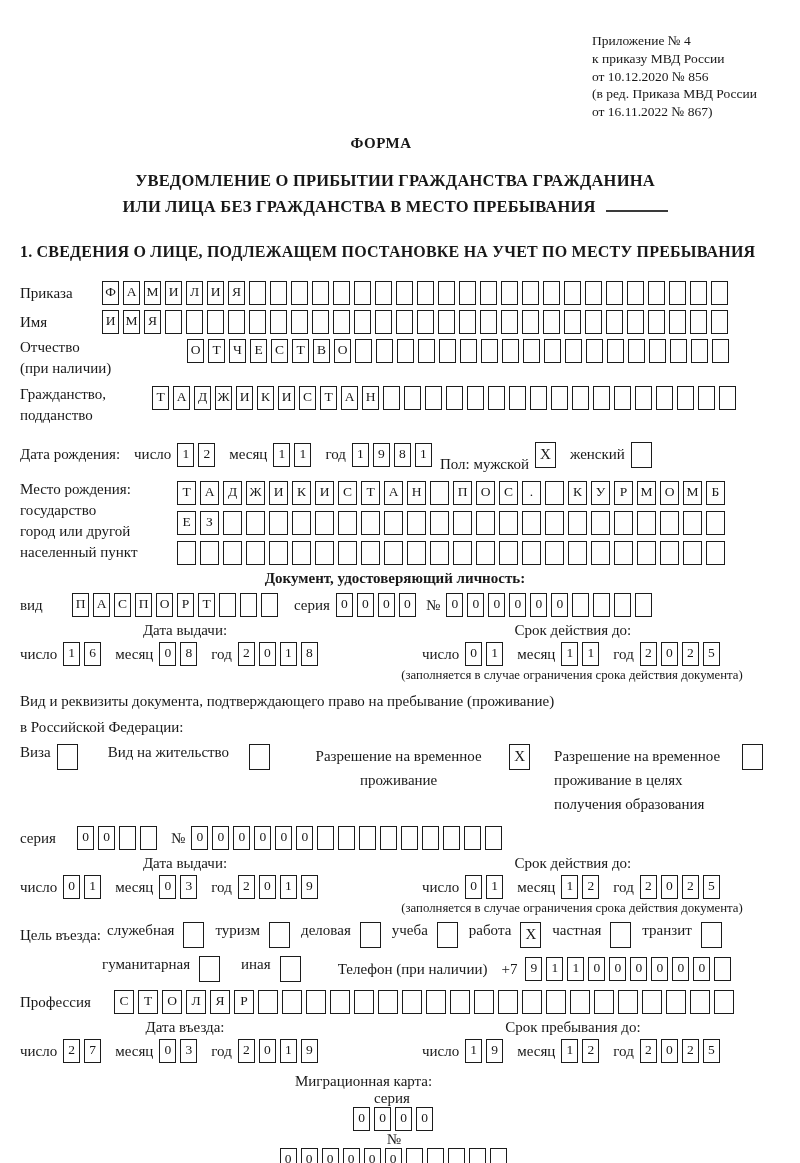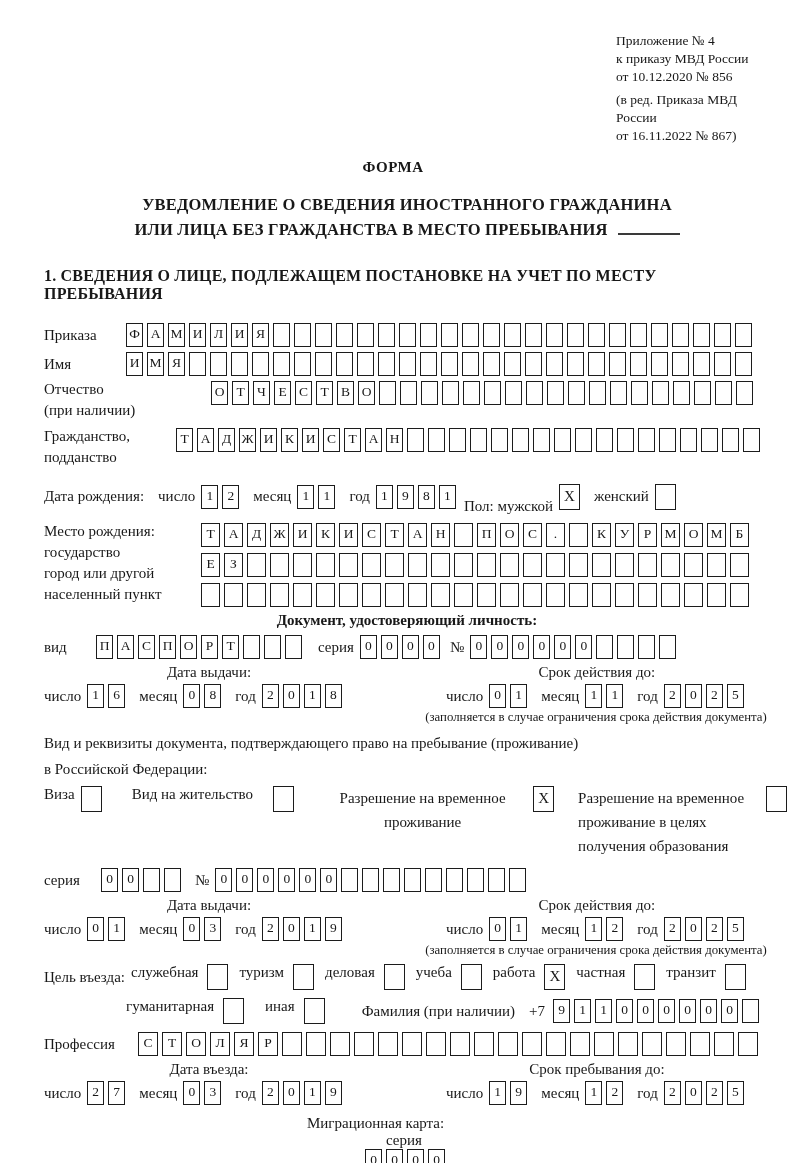--- a/index.html
+++ b/index.html
@@ -2,25 +2,25 @@
 <html><head>
 <meta charset="utf-8">
 <style>
   html,body{margin:0;padding:0;background:#ffffff;}
   body{
     width:800px;height:1163px;overflow:hidden;
     color:#181818;
     font-family:"Liberation Serif","DejaVu Serif",serif;
     font-size:15px;
   }
-  .page{box-sizing:border-box;width:800px;height:1163px;padding:32px 30px 0 44px;}
+  .page{box-sizing:border-box;width:800px;height:1163px;padding:32px 30px 0 20px;}
 
   
   .ref-block{margin-left:572px;font-size:13.5px;line-height:1.32;}
-  .ref-block .amend{margin-top:6px;}
+  .ref-block .amend{}
   .form-label{margin-top:14px;padding-right:28px;text-align:center;font-weight:bold;font-size:15px;letter-spacing:.5px;}
 
   
   .title{margin-top:16px;text-align:center;font-weight:bold;font-size:16.5px;line-height:1.55;letter-spacing:.2px;}
   .title-underline{display:inline-block;width:62px;height:2px;background:#3a3a3a;margin-left:10px;vertical-align:baseline;}
   .section-head{margin-top:24px;margin-bottom:20px;font-weight:bold;font-size:16px;letter-spacing:.2px;}
 
   
   .row{display:flex;align-items:center;margin-bottom:5px;}
   .row-top{align-items:flex-start;}
@@ -91,21 +91,21 @@
   <div class="ref-block">
     <div>Приложение № 4</div>
     <div>к приказу МВД России</div>
     <div>от 10.12.2020 № 856</div>
     <div class="amend">(в ред. Приказа МВД России</div>
     <div>от 16.11.2022 № 867)</div>
   </div>
   <div class="form-label">ФОРМА</div>
 
   <div class="title">
-    <div>УВЕДОМЛЕНИЕ О СВЕДЕНИЯ ИНОСТРАННОГО ГРАЖДАНИНА</div>
+    <div>УВЕДОМЛЕНИЕ О ПРИБЫТИИ ГРАЖДАНСТВА ГРАЖДАНИНА</div>
     <div><span>ИЛИ ЛИЦА БЕЗ ГРАЖДАНСТВА В МЕСТО ПРЕБЫВАНИЯ</span><span class="title-underline"></span></div>
   </div>
 
   <div class="section-head">1. СВЕДЕНИЯ О ЛИЦЕ, ПОДЛЕЖАЩЕМ ПОСТАНОВКЕ НА УЧЕТ ПО МЕСТУ ПРЕБЫВАНИЯ</div>
 
   <div class="row">
     <span class="lbl w-surname">Приказа</span>
     <span class="cells">
         <span class="cell">Ф</span>
         <span class="cell">А</span>
@@ -582,21 +582,21 @@
 
   <div class="row purpose2" style="margin-top:8px;">
     <span class="po">
       <span class="t">гуманитарная</span>
       <span class="cb"></span>
     </span>
     <span class="po" style="margin-left:10px;">
       <span class="t">иная</span>
       <span class="cb"></span>
     </span>
-    <span class="t phone-lbl">Фамилия (при наличии)</span>
+    <span class="t phone-lbl">Телефон (при наличии)</span>
     <span class="t phone-pre">+7</span>
     <span class="cells">
         <span class="cell">9</span>
         <span class="cell">1</span>
         <span class="cell">1</span>
         <span class="cell">0</span>
         <span class="cell">0</span>
         <span class="cell">0</span>
         <span class="cell">0</span>
         <span class="cell">0</span>

